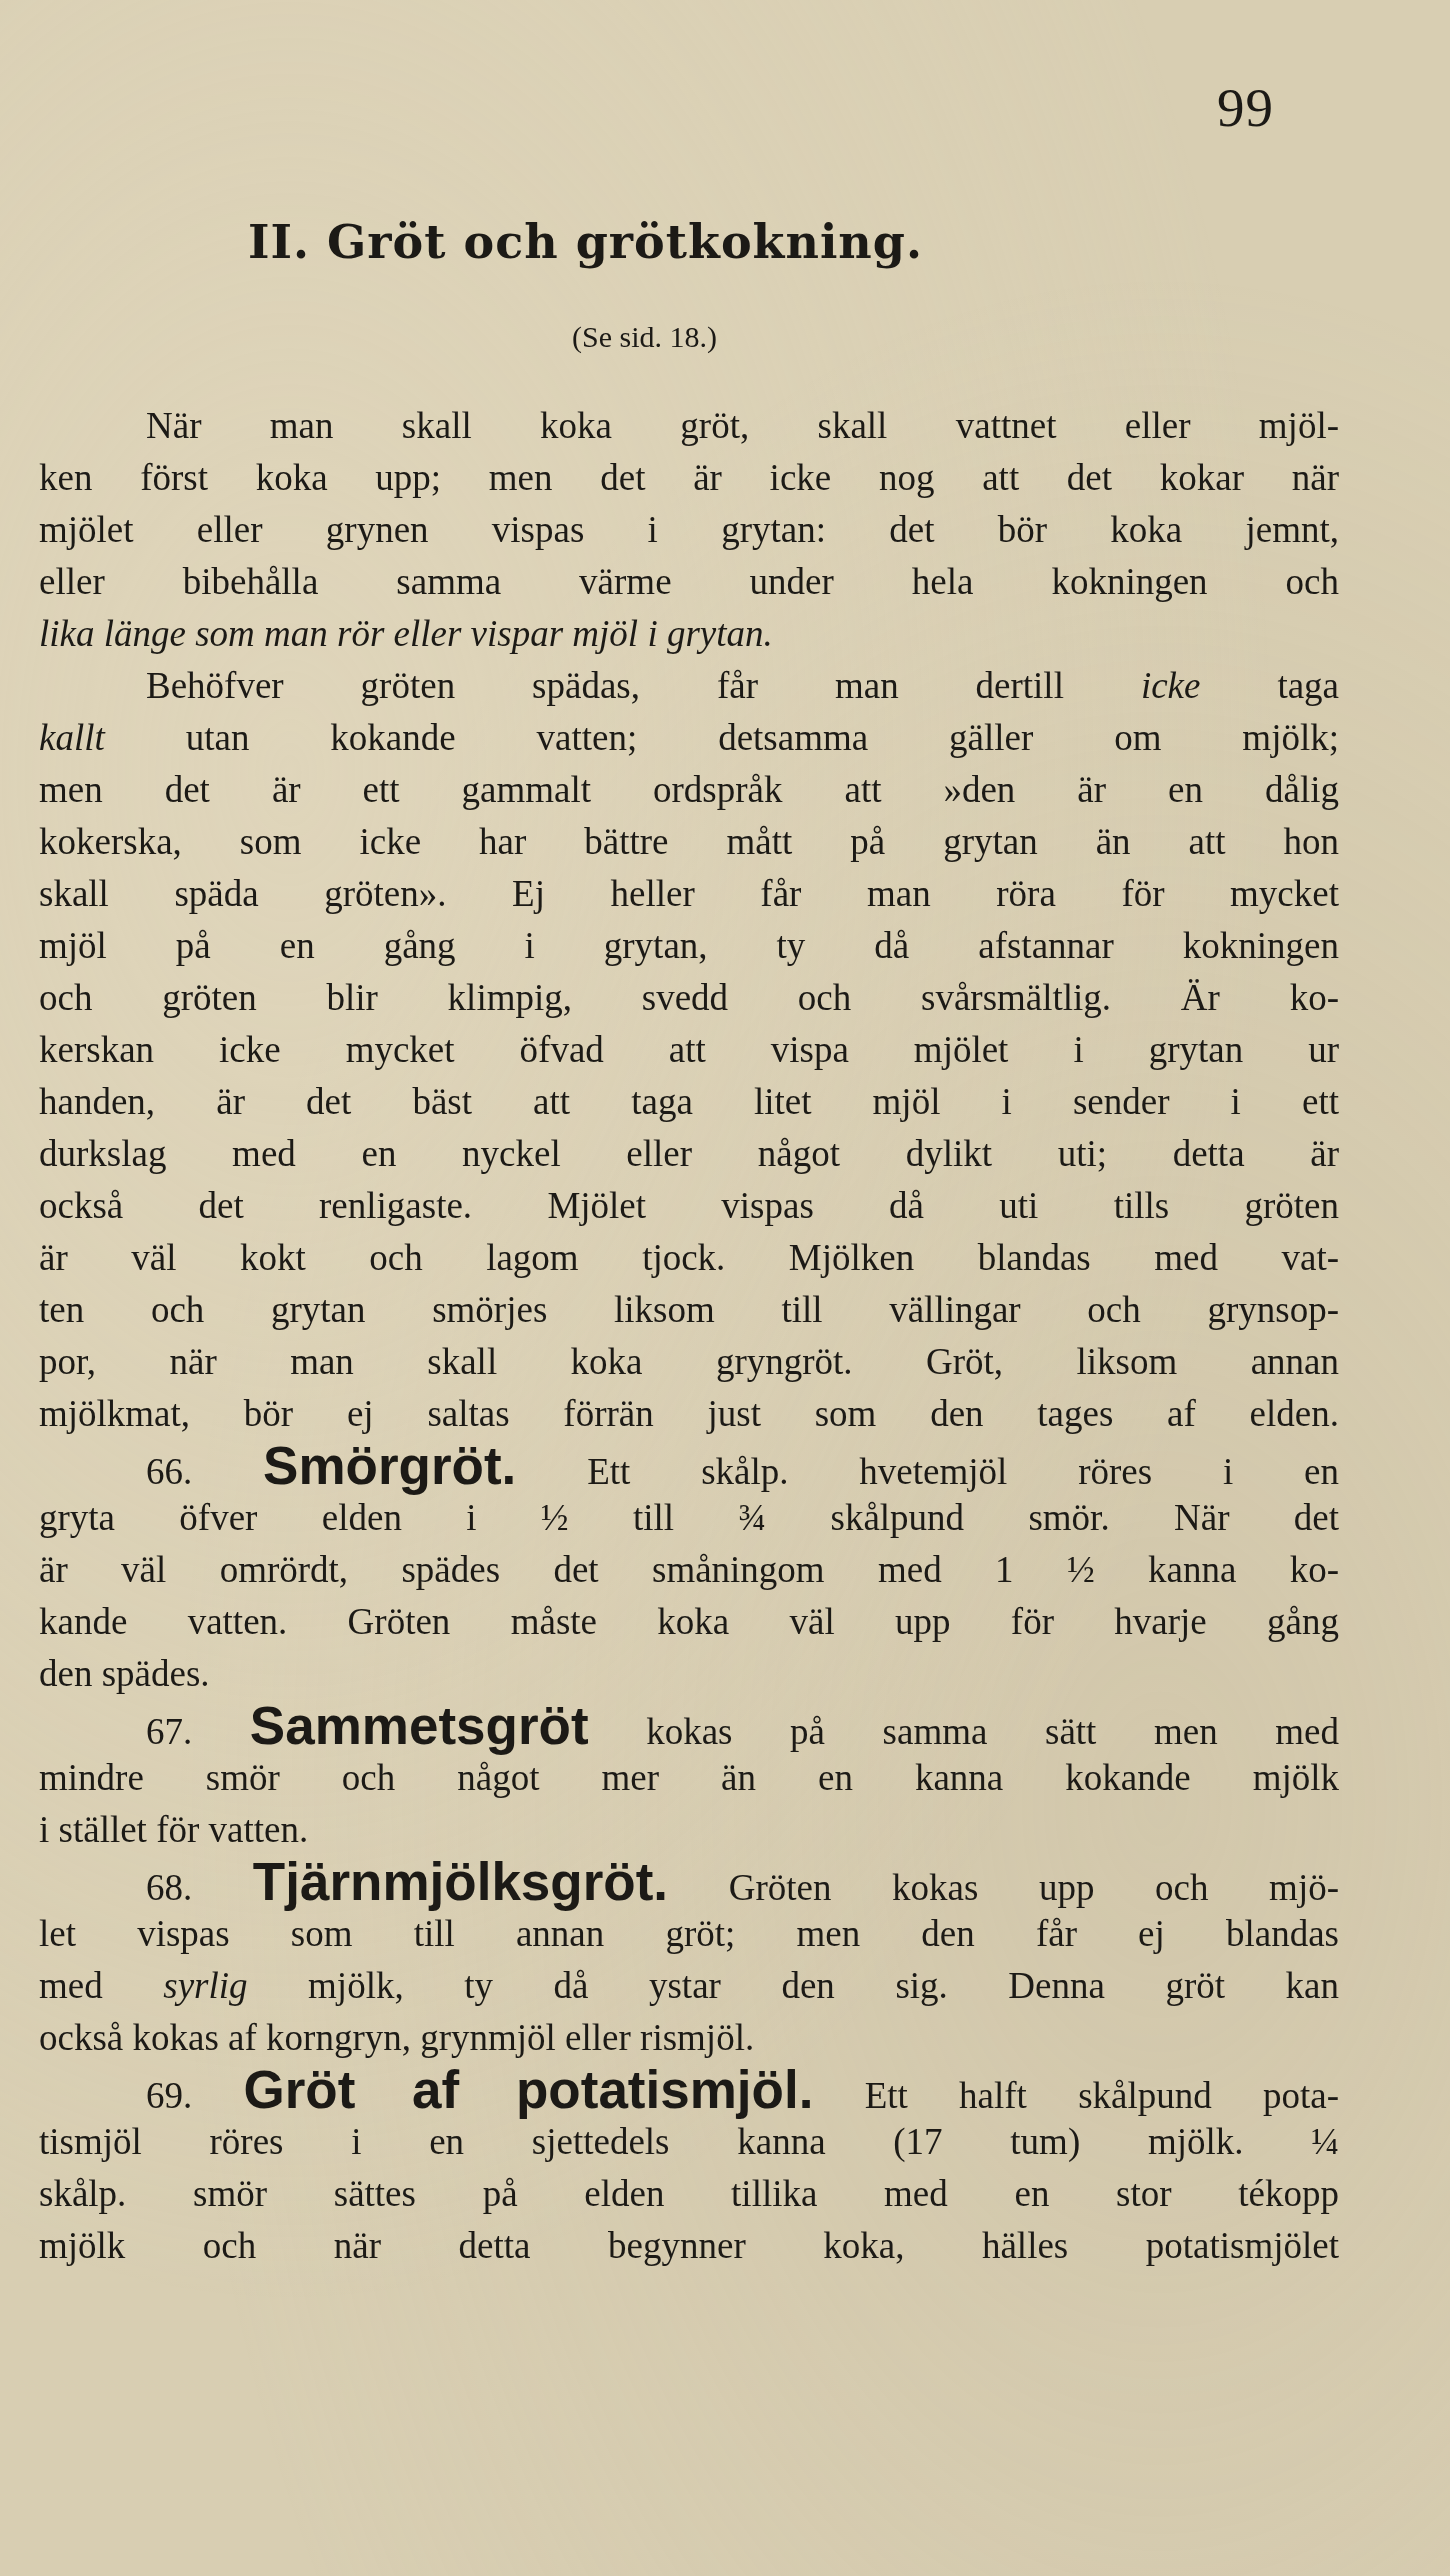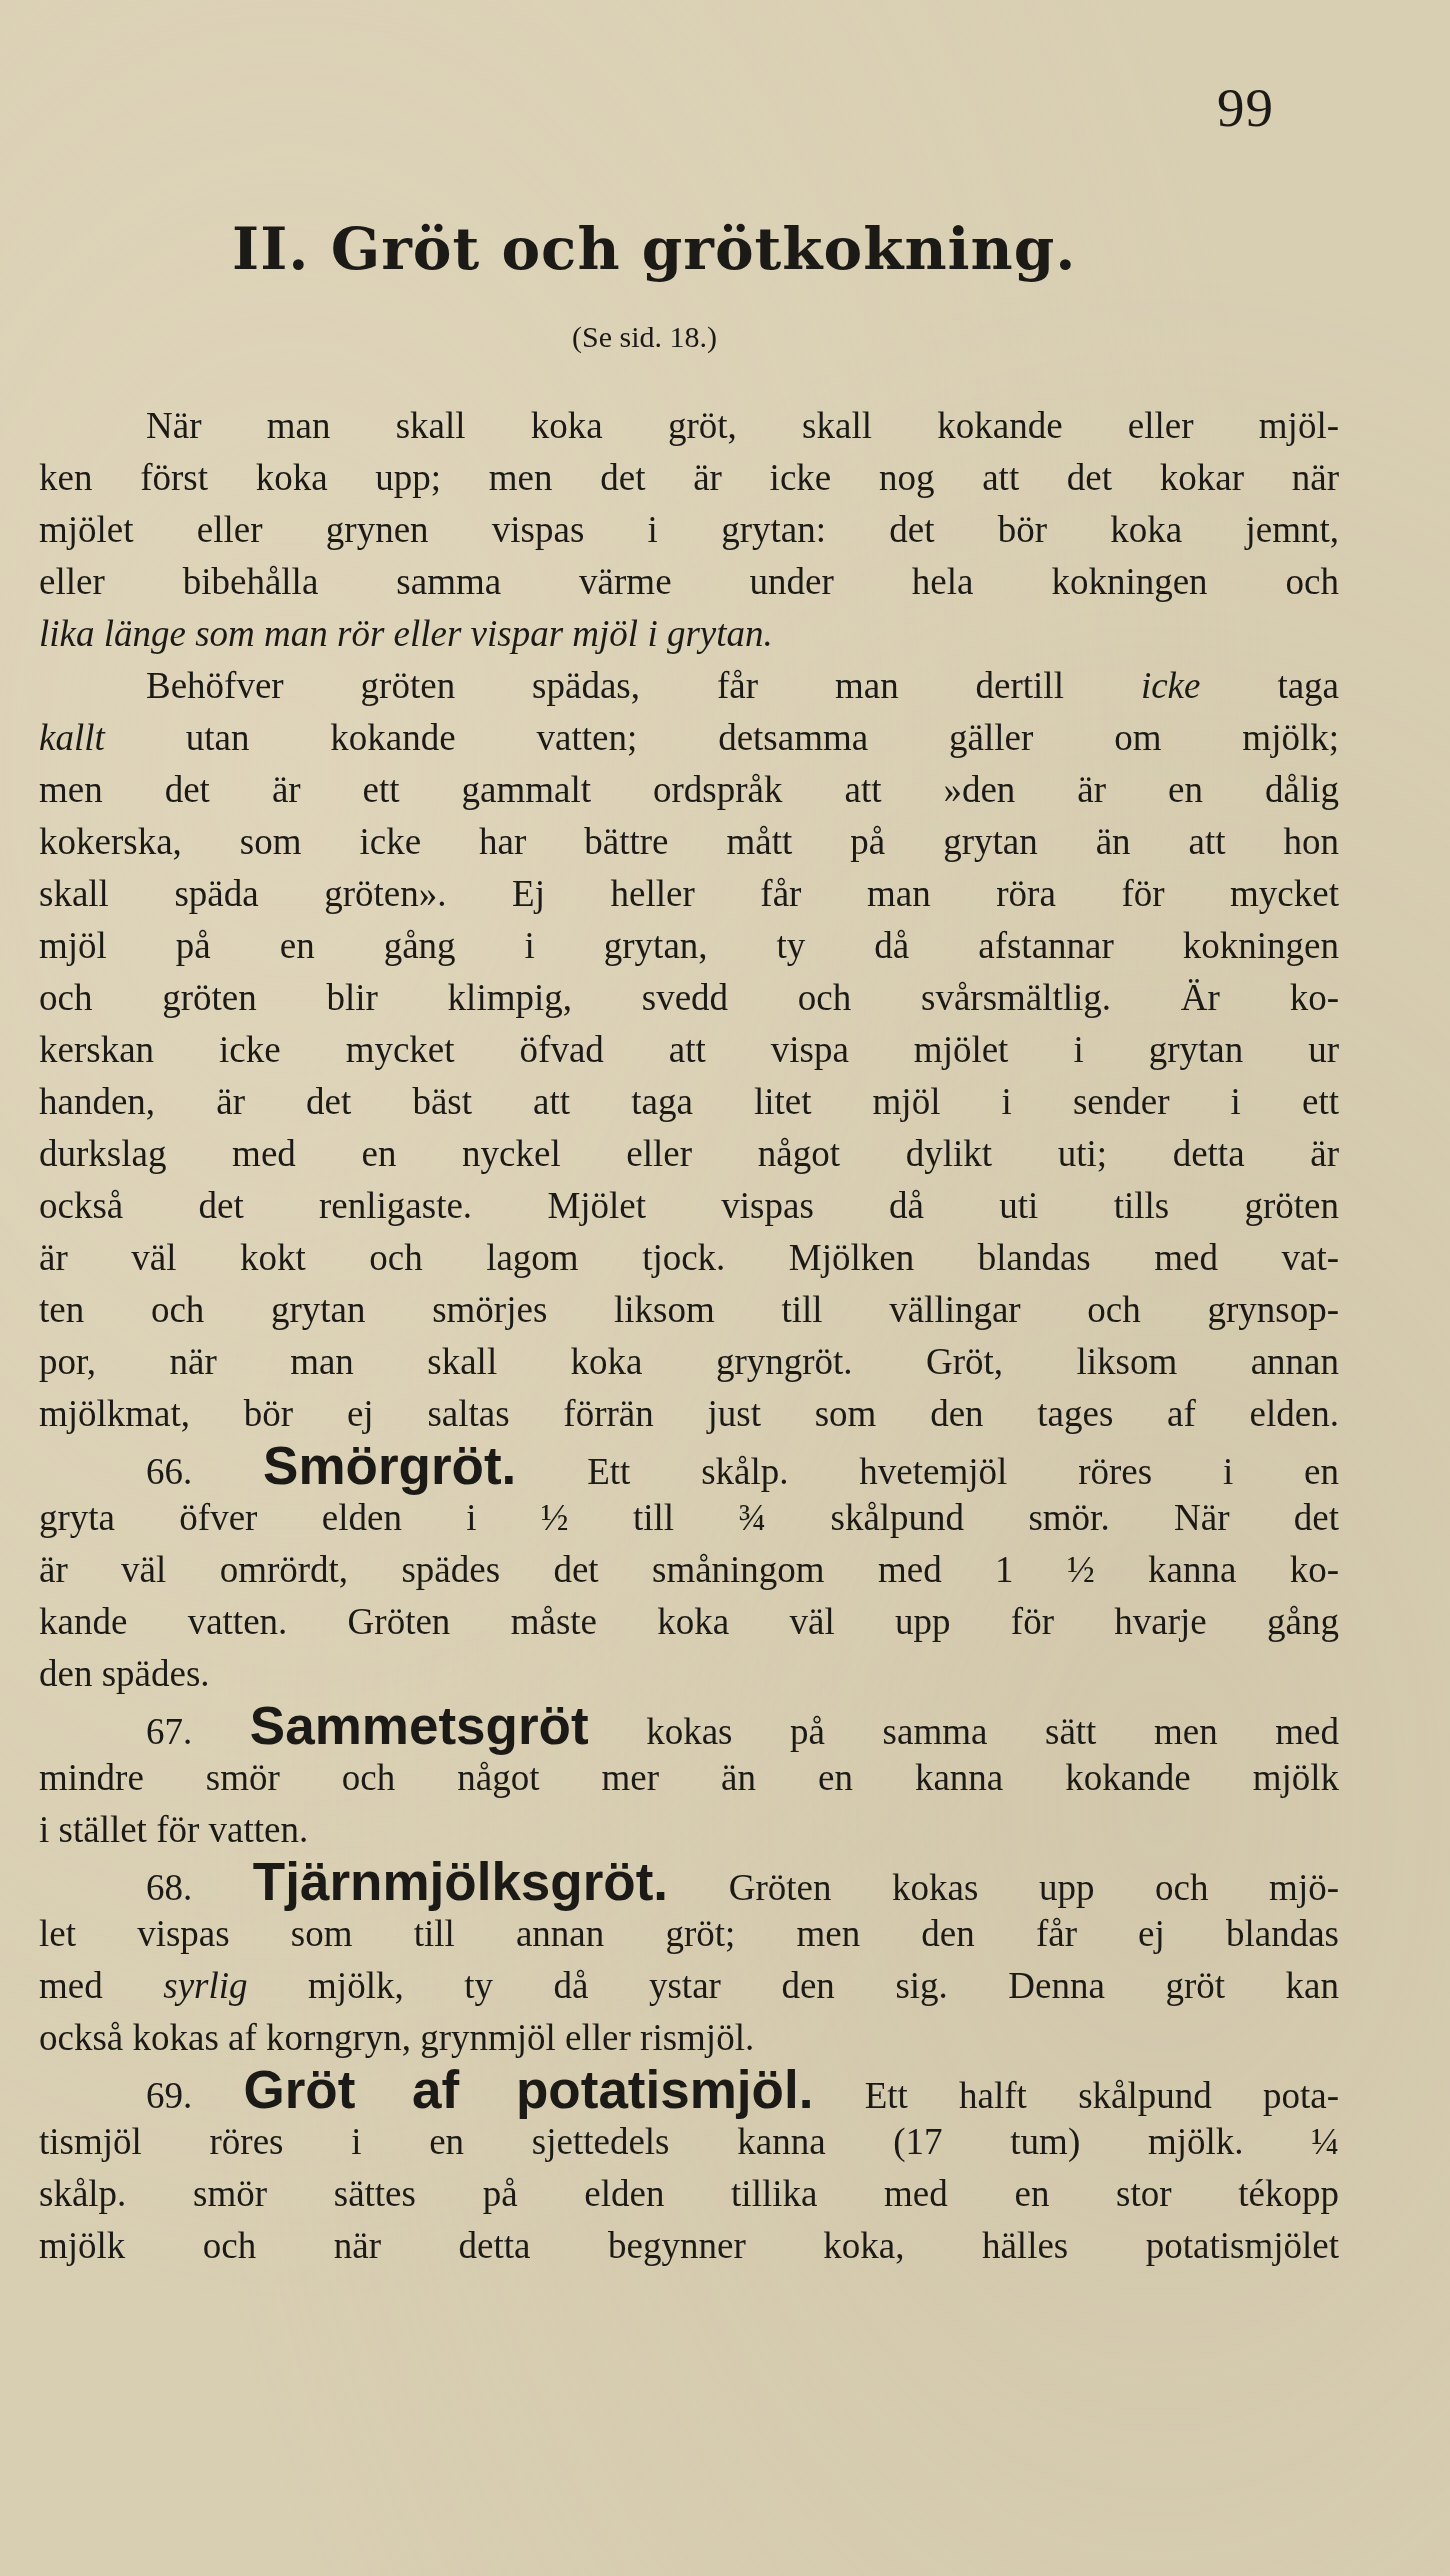--- a/index.html
+++ b/index.html
@@ -11,22 +11,22 @@
       radial-gradient(ellipse at 80% 70%, rgba(200,188,160,0.35), transparent 60%);
     position: relative; overflow: hidden;
     color: #1c1a16;
     font-family: "Liberation Serif", "DejaVu Serif", serif;
   }
   .page-number {
     position: absolute; left: 1217px; top: 76px;
     font-size: 55px; letter-spacing: 1px;
   }
   .chapter-title {
-    position: absolute; left: 232px; top: 215px;
-    font-size: 58px; font-weight: bold; letter-spacing: 1px;
+    position: absolute; left: 248px; top: 215px;
+    font-size: 46px; font-weight: bold; letter-spacing: 1px;
     font-family: "DejaVu Serif", serif;
     text-align: center;
   }
   .see-ref {
     position: absolute; left: 572px; top: 320px;
     font-size: 30px;
   }
   .body {
     position: absolute; left: 39px; top: 400px; width: 1300px;
     font-size: 37px; line-height: 52px;
@@ -40,21 +40,21 @@
 </style>
 </head>
 <body>
 
 <div class="page-number">99</div>
 <div class="chapter-title">II. Gröt och grötkokning.</div>
 <div class="see-ref">(Se sid. 18.)</div>
 
 <div class="body">
 
-  <span class="line indent">När man skall koka gröt, skall kokande eller mjöl-</span>
+  <span class="line indent">När man skall koka gröt, skall vattnet eller mjöl-</span>
   <span class="line">ken först koka upp; men det är icke nog att det kokar när</span>
   <span class="line">mjölet eller grynen vispas i grytan: det bör koka jemnt,</span>
   <span class="line">eller bibehålla samma värme under hela kokningen och</span>
   <span class="line last"><i>lika länge som man rör eller vispar mjöl i grytan.</i></span>
 
   <span class="line indent"><span>Behöfver gröten spädas, får man dertill </span><i>icke</i><span> taga</span></span>
   <span class="line"><i>kallt</i><span> utan kokande vatten; detsamma gäller om mjölk;</span></span>
   <span class="line">men det är ett gammalt ordspråk att »den är en dålig</span>
   <span class="line">kokerska, som icke har bättre mått på grytan än att hon</span>
   <span class="line">skall späda gröten». Ej heller får man röra för mycket</span>

